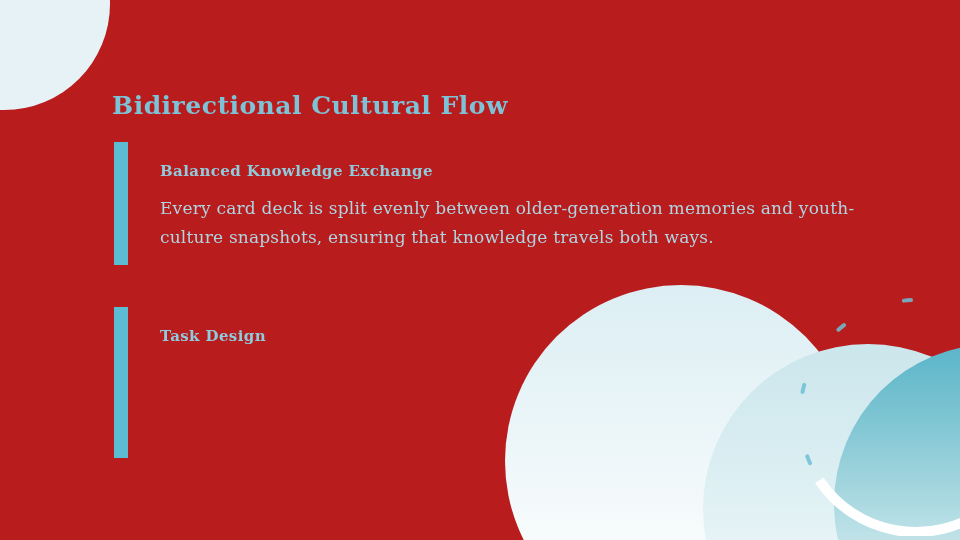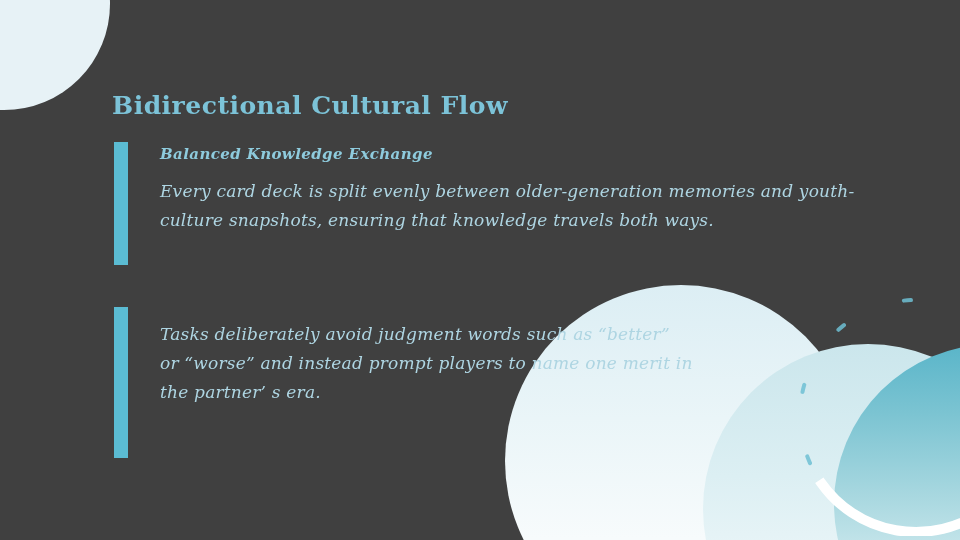--- a/index.html
+++ b/index.html
@@ -11,21 +11,21 @@
     height: 540px;
     background: #ffffff;
     font-family: "DejaVu Serif", serif;
     overflow: hidden;
   }
 
   #slide {
     position: relative;
     width: 960px;
     height: 540px;
-    background: #404040;
+    background: #b91c1c;
     overflow: hidden;
   }
 
   
   .decor-layer {
     position: absolute;
     inset: 0;
     width: 960px;
     height: 540px;
     pointer-events: none;
@@ -108,23 +108,22 @@
     top: 0;
     width: 14px;
     background: #5bbcd3;
   }
   .section-1 .accent-bar { height: 123px; }
   .section-2 .accent-bar { height: 151px; }
 
   .section-body {
     position: absolute;
     left: 46px;
-    top: 0;
+    top: 17px;
     width: 700px;
-    font-style: italic;
   }
 
   .section-heading {
     font-size: 15px;
     color: #8ecbdd;
     letter-spacing: 0.4px;
     line-height: 20px;
     margin: 2px 0 0 0;
     white-space: nowrap;
   }
@@ -161,19 +160,17 @@
     <div class="section-body">
       <h2 class="section-heading">Balanced Knowledge Exchange</h2>
       <p class="section-text">Every card deck is split evenly between older-generation memories and youth-
 culture snapshots, ensuring that knowledge travels both ways.</p>
     </div>
   </div>
 
   <div class="section section-2">
     <div class="accent-bar"></div>
     <div class="section-body">
-      <p class="section-text">Tasks deliberately avoid judgment words such as “better”
-or “worse” and instead prompt players to name one merit in
-the partner’ s era.</p>
+      <h2 class="section-heading">Task Design</h2>
     </div>
   </div>
 
 </div>
 
 </body></html>

